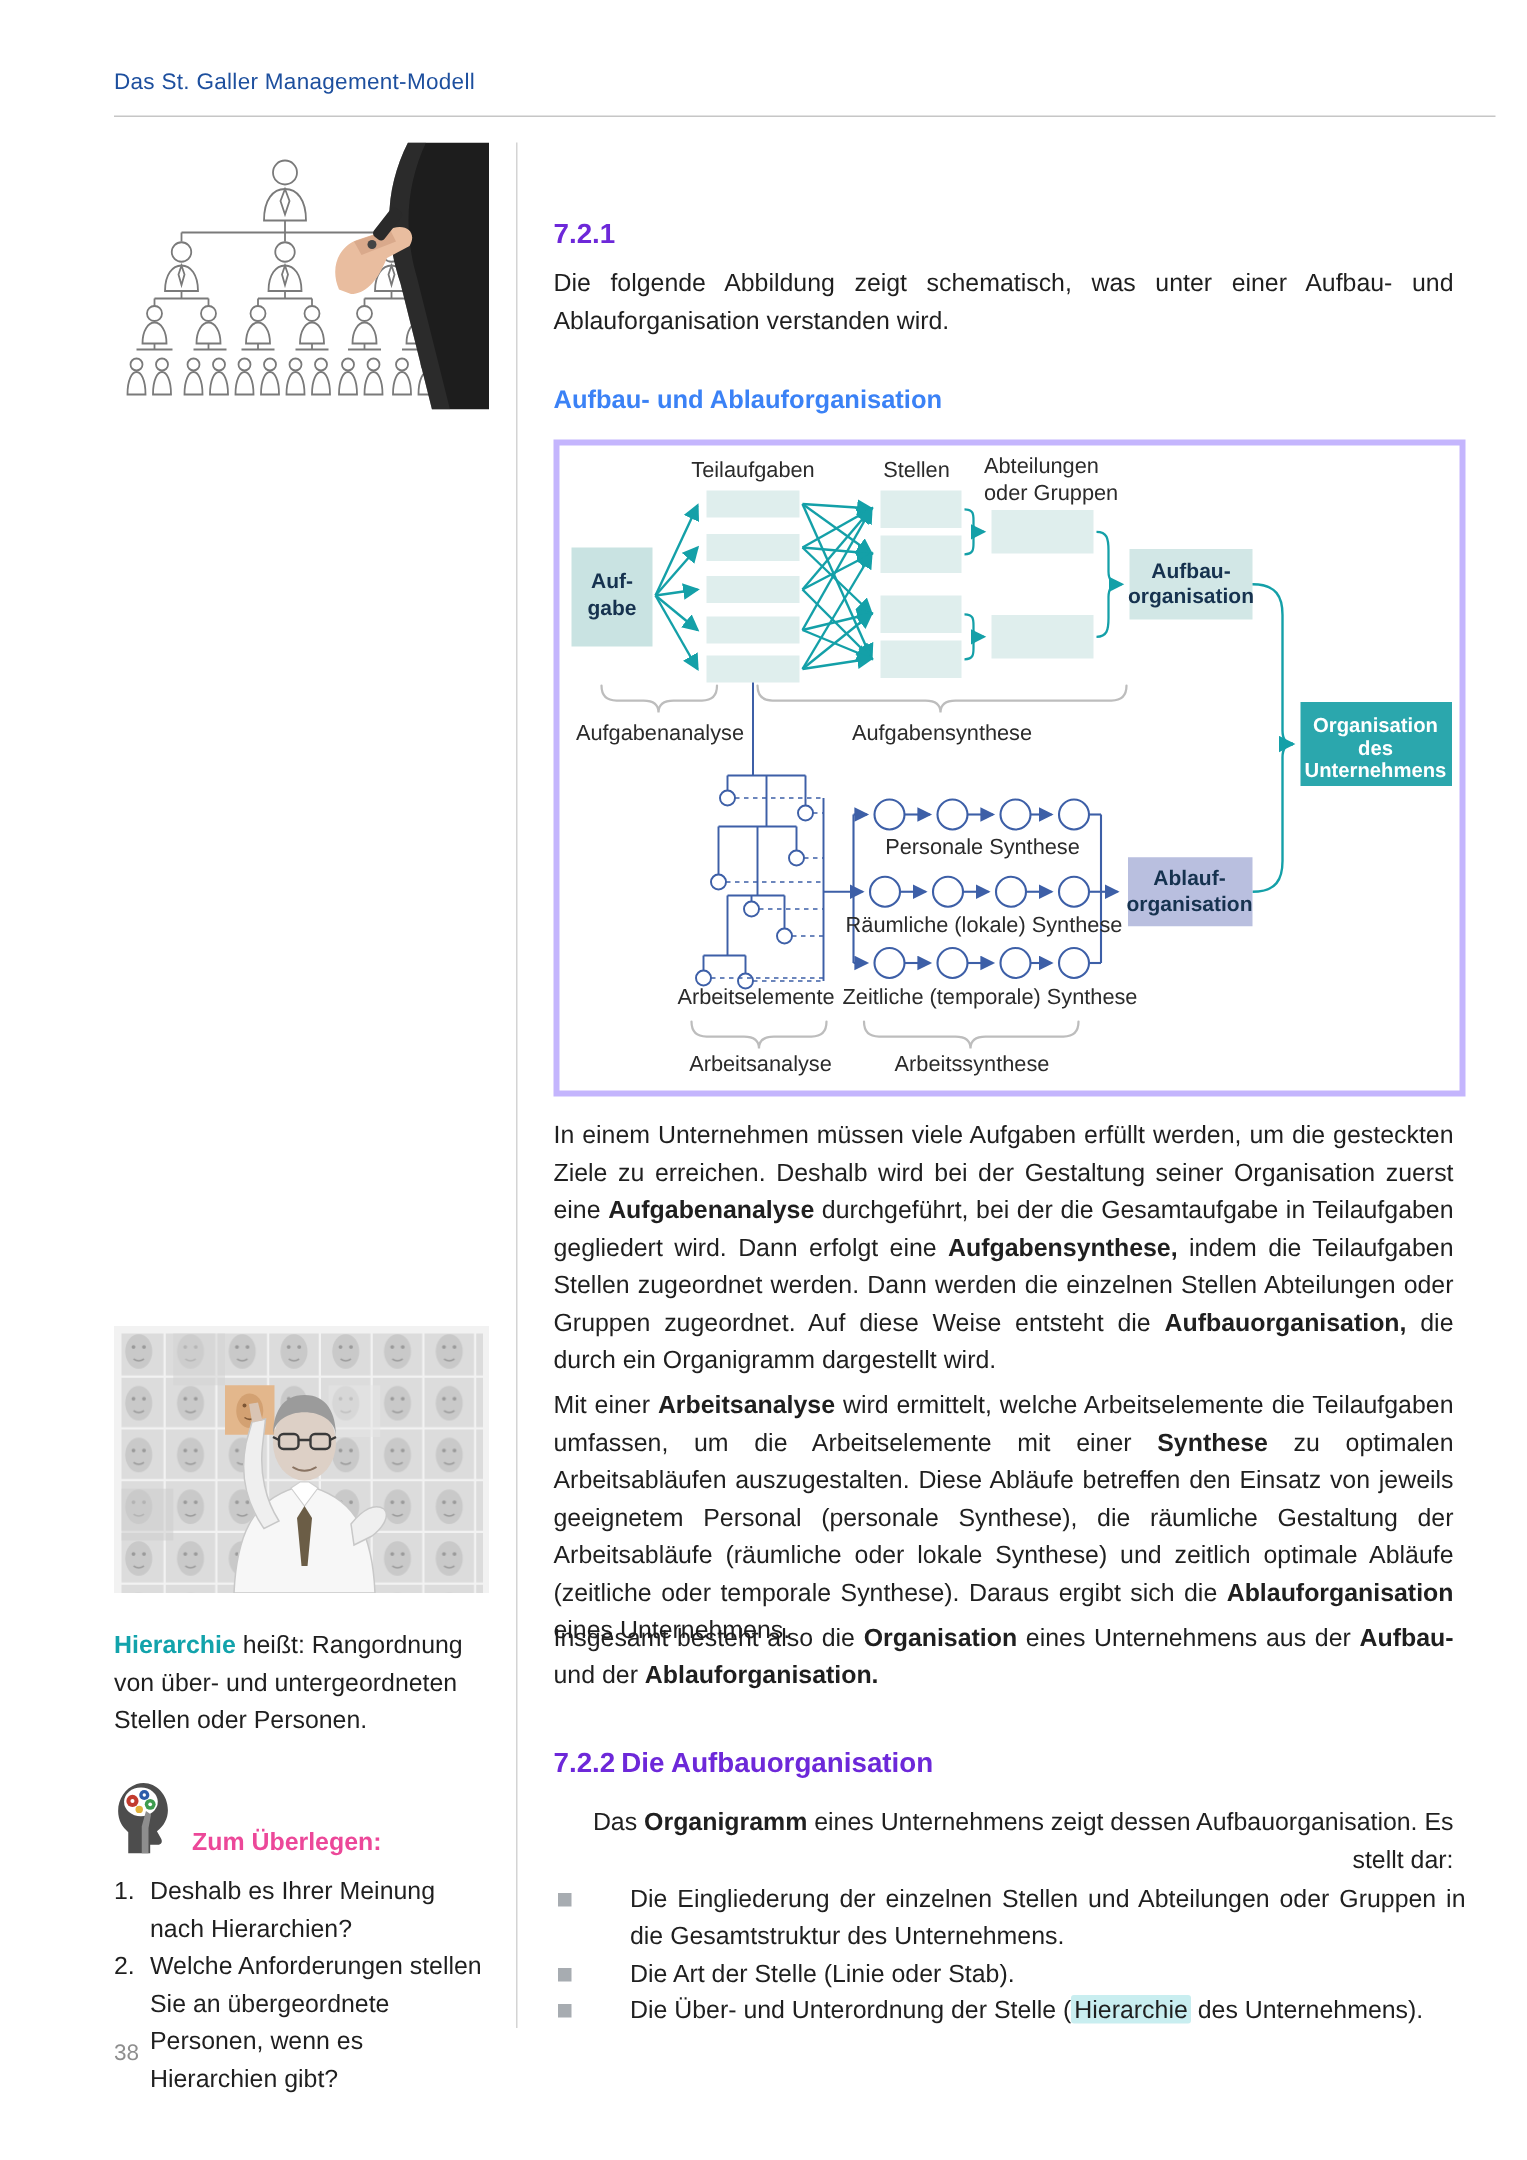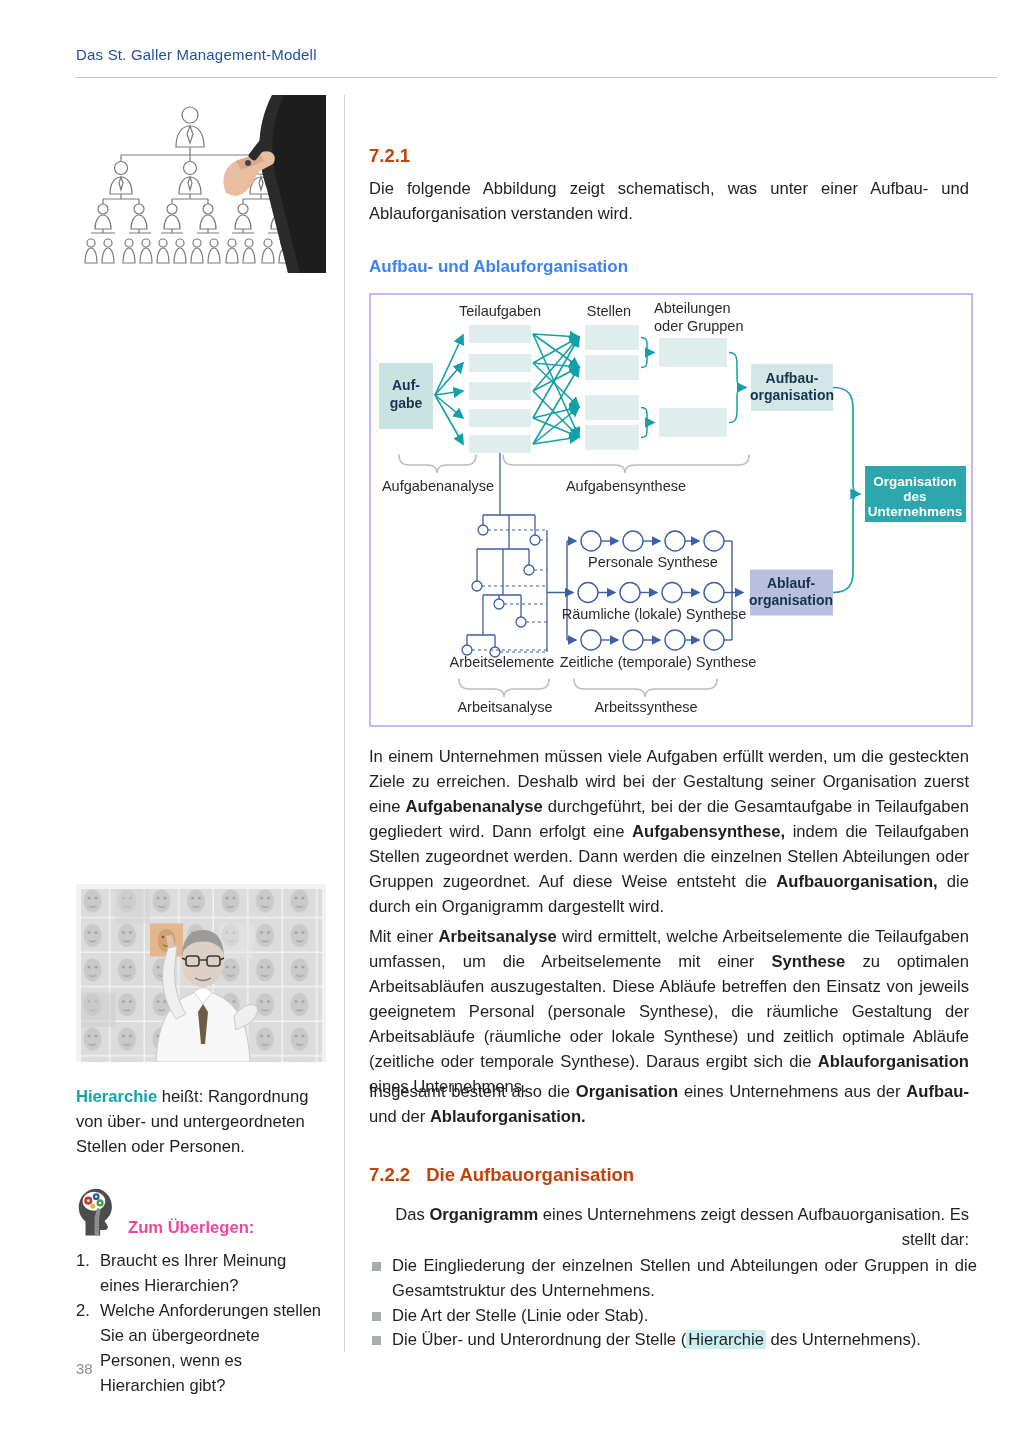--- a/index.html
+++ b/index.html
@@ -5,53 +5,53 @@
   html,body{margin:0;padding:0;background:#ffffff;}
   .page{position:relative;width:1018px;height:1437px;background:#fff;overflow:hidden;
         font-family:"Liberation Sans",sans-serif;color:#1f1f1f;margin-left:28px;}
   .abs{position:absolute;}
   .runhead{left:48px;top:46px;font-size:15px;letter-spacing:.2px;color:#1d4f9e;}
   .toprule{left:48px;top:77px;width:921px;height:1px;background:#c6c6c6;}
   .vdivider{left:316px;top:95px;width:1px;height:1257px;background:#d4d4d4;}
   .pagenum{left:48px;top:1360px;font-size:15px;color:#8e8e8e;}
 
   .h1{left:341px;top:90px;display:flex;gap:21px;font-size:23px;font-weight:bold;color:#1a4180;}
-  .h2{display:flex;gap:16px;font-size:18.5px;font-weight:bold;color:#c2410c;}
+  .h2{display:flex;gap:4px;font-size:18.5px;font-weight:bold;color:#6d28d9;}
   .h2a{left:341px;top:145px;}
   .h2b{left:341px;top:1164px;}
   .figtitle{left:341px;top:257px;font-size:17px;font-weight:bold;color:#3b82f6;}
 
   .p{width:600px;font-size:16.6px;line-height:25px;text-align:justify;}
   .p-intro{left:341px;top:176px;}
   .p1{left:341px;top:744px;}
   .p2{left:341px;top:924px;}
   .p3{left:341px;top:1079px;}
   .p4{left:341px;top:1202px;text-align:right;}
   .b{font-weight:bold;}
   .hl{background:#c9eef0;border-radius:2px;padding:0 2px;}
   .teal{color:#12a3ab;font-weight:bold;}
 
   .bullets{left:341px;top:1254px;width:608px;}
-  .bullet-row{display:flex;align-items:flex-start;font-size:16.6px;line-height:24.8px;text-align:justify;}
+  .bullet-row{display:flex;align-items:flex-start;font-size:16.6px;line-height:24.8px;text-align:justify;gap:28px;}
   .bullet-sq{flex:none;width:9px;height:9px;background:#a7acb1;margin:8px 11px 0 3px;}
   .bullet-text{flex:1;}
 
   .side{left:48px;width:250px;}
   .photo{left:48px;width:250px;height:178px;}
   .photo1{top:95px;}
   .photo2{top:884px;}
   .sidedef{top:1084px;font-size:16.6px;line-height:25px;}
   .think-icon{left:48px;top:1186px;width:46px;height:54px;}
   .think-label{left:100px;top:1218px;font-size:16.6px;font-weight:bold;color:#ec4899;}
   .olist{left:48px;top:1248px;width:252px;font-size:16.6px;line-height:25px;}
   .olist-item{display:flex;}
   .olist-num{flex:none;width:24px;}
   .olist-text{flex:1;}
 
-  .diagram{left:341px;top:293px;width:600px;height:430px;border:2px solid #c4b5fd;background:#fff;}
+  .diagram{left:341px;top:293px;width:600px;height:430px;border:4px solid #c4b5fd;background:#fff;}
   .diagram svg{display:block;}
   .dg-label{font-size:14.5px;fill:#2b2b2b;}
   .dg-boxtext{font-size:14px;font-weight:bold;fill:#16324f;}
   .dg-white{font-size:13.5px;font-weight:bold;fill:#ffffff;}
   svg text{font-family:"Liberation Sans",sans-serif;}
 </style>
 </head>
 <body>
 
 <div class="page">
@@ -420,21 +420,21 @@
         <circle cx="21" cy="15" r="1.1" fill="#ffffff"></circle>
       <circle cx="14.5" cy="18" r="2.2" fill="#e2b23a"></circle>
       <path d="M16,44 L16,28 L18.5,19 L21.5,21 L20,29 L20,44 Z" fill="#8d8d8d"></path>
     </svg>
   </div>
   <div class="abs think-label">Zum Überlegen:</div>
 
   <div class="abs olist">
     <div class="olist-item">
       <span class="olist-num">1.</span>
-      <span class="olist-text">Braucht es Ihrer Meinung eines Hierarchien?</span>
+      <span class="olist-text">Deshalb es Ihrer Meinung nach Hierarchien?</span>
     </div>
     <div class="olist-item">
       <span class="olist-num">2.</span>
       <span class="olist-text">Welche Anforderungen stellen Sie an übergeordnete Personen, wenn es Hierarchien gibt?</span>
     </div>
   </div>
 
   <div class="abs pagenum">38</div>
 </div>
 

